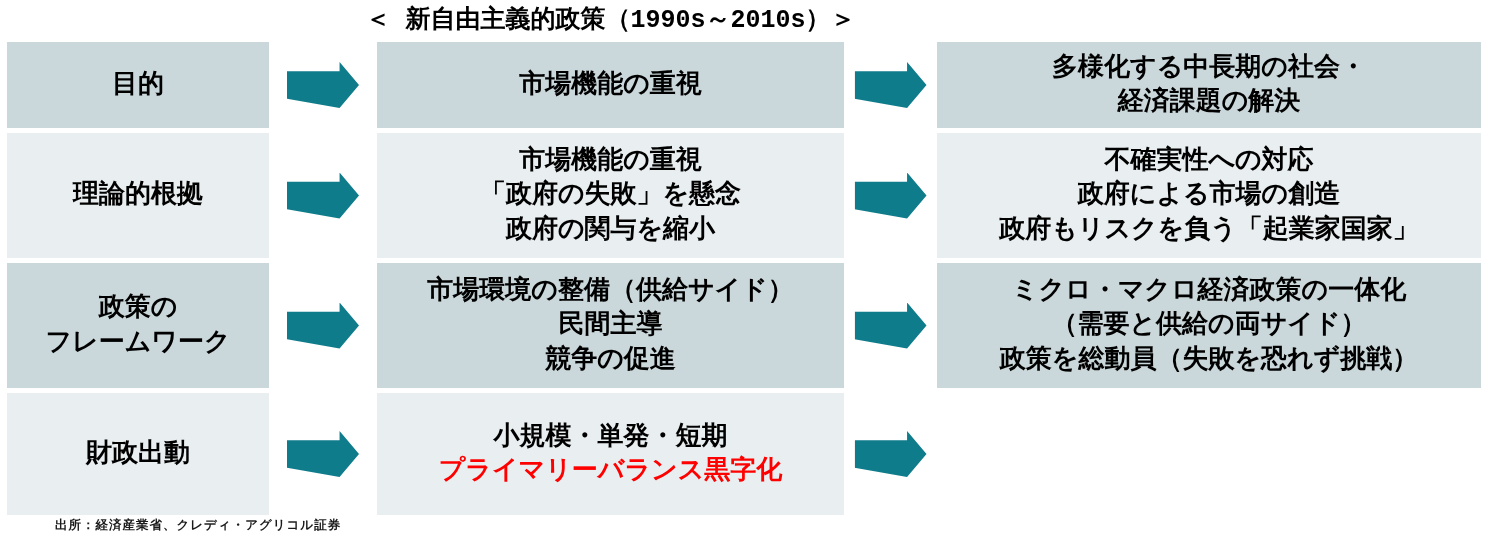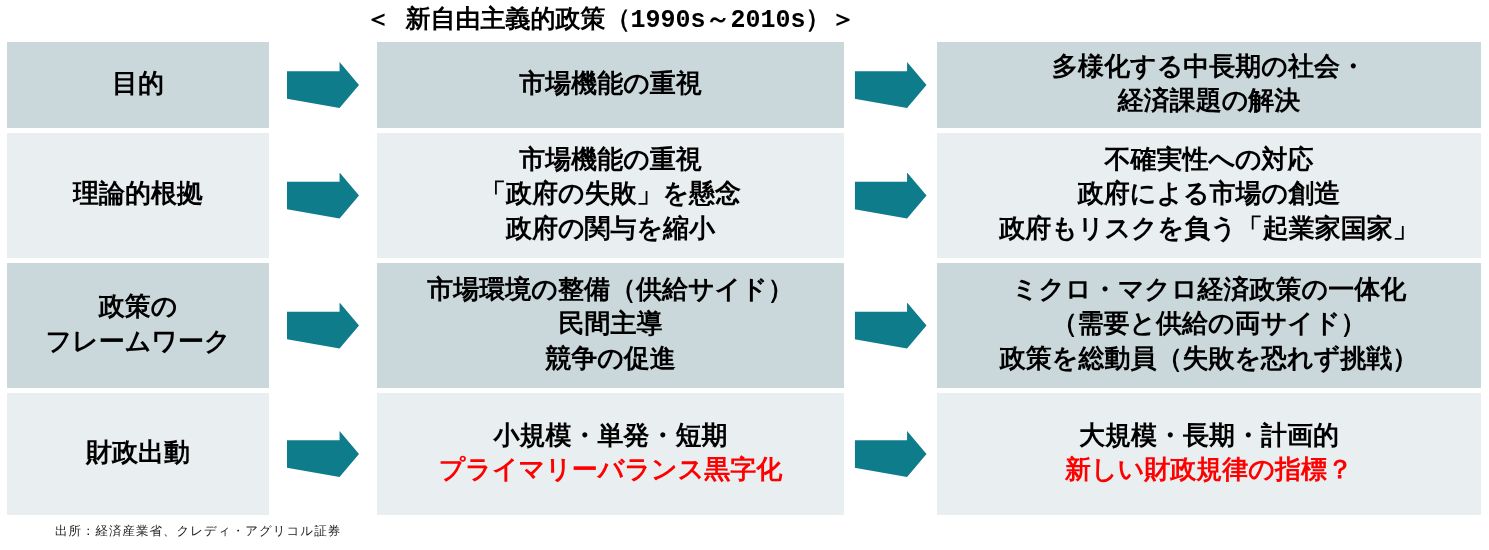--- a/index.html
+++ b/index.html
@@ -26,22 +26,22 @@
   .band-light{background:var(--band-light);text-align:center;}
   .ln{white-space:nowrap;}
   .red{color:var(--red);}
   .arrowbox{display:flex;align-items:center;justify-content:center;}
   .arrow{
     width:72px;height:46px;background:var(--accent);
     clip-path:polygon(0 20%, 73% 20%, 73% 0, 100% 50%, 73% 100%, 0 80%);
     filter:drop-shadow(0 1px 1px rgba(0,0,0,.30));
   }
   .source{
-    margin-top:8px;padding-left:55px;
-    font-size:12.5px;font-weight:normal;color:#1a1a1a;letter-spacing:1px;
+    margin-top:2px;padding-left:55px;
+    font-size:12.5px;font-weight:bold;color:#1a1a1a;letter-spacing:1px;
   }
 </style>
 </head>
 <body>
 
 <div class="stage">
   <div class="grid">
 
     <div class="hdr" style="grid-area:1/3">＜ 新自由主義的政策（1990s～2010s）＞</div>
 
@@ -109,21 +109,17 @@
     <div class="arrowbox" style="grid-area:5/2">
       <div class="arrow"></div>
     </div>
     <div class="cell band-light" style="grid-area:5/3">
       <div class="ln">小規模・単発・短期</div>
       <div class="ln red">プライマリーバランス黒字化</div>
     </div>
     <div class="arrowbox" style="grid-area:5/4">
       <div class="arrow"></div>
     </div>
-    <div class="cell band-light" style="grid-area:5/5">
-      <div class="ln">大規模・長期・計画的</div>
-      <div class="ln red">新しい財政規律の指標？</div>
-    </div>
 
   </div>
 
   <div class="source">出所：経済産業省、クレディ・アグリコル証券</div>
 </div>
 
 </body></html>

